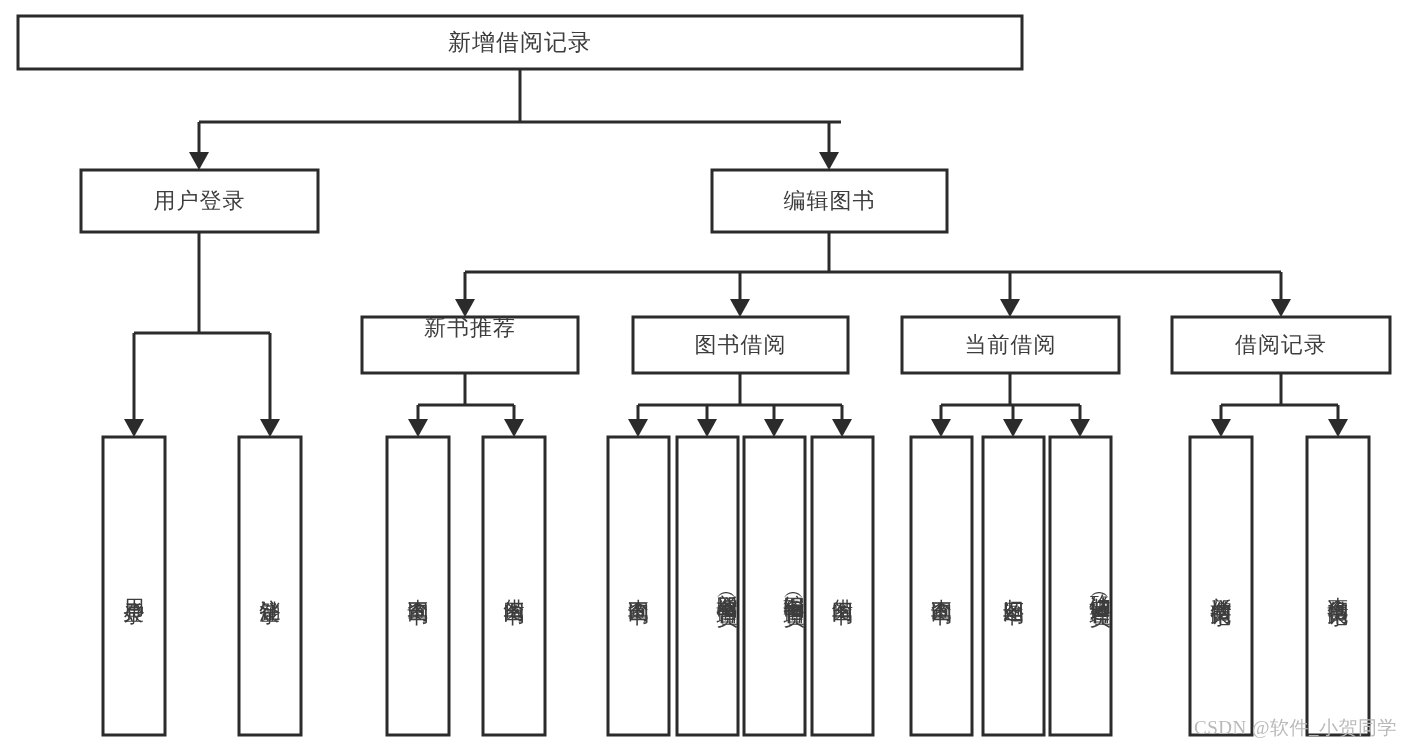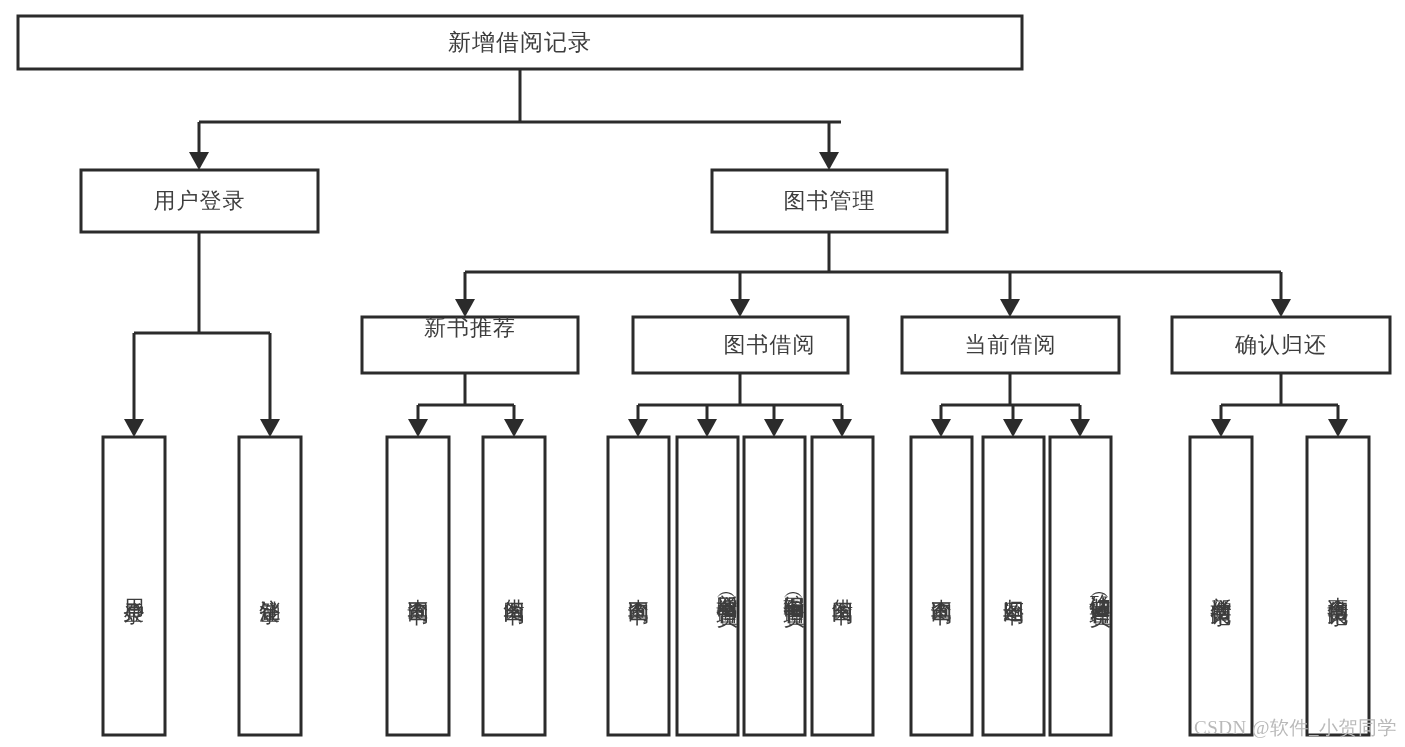--- a/index.html
+++ b/index.html
@@ -180,26 +180,26 @@
       <path class="connector" d="M 1221 405 L 1221 419"></path>
       <path class="connector" d="M 1338 405 L 1338 419"></path>
       <polygon class="arrow-head" points="1211,419 1231,419 1221,437"></polygon>
       <polygon class="arrow-head" points="1328,419 1348,419 1338,437"></polygon>
     </g>
   </svg>
 
   <div class="node-label horizontal" style="left:18px;  top:16px;  width:1004px; height:53px; font-size:23px;">新增借阅记录</div>
 
   <div class="node-label horizontal" style="left:81px;  top:170px; width:237px; height:62px;">用户登录</div>
-  <div class="node-label horizontal" style="left:712px; top:170px; width:235px; height:62px;">图书管理</div>
+  <div class="node-label horizontal" style="left:712px; top:170px; width:235px; height:62px;">编辑图书</div>
 
   <div class="node-label horizontal" style="left:362px;  top:300px; width:216px; height:56px;">新书推荐</div>
-  <div class="node-label horizontal" style="left:633px;  top:317px; width:215px; height:56px;padding-left:29px;">图书借阅</div>
+  <div class="node-label horizontal" style="left:633px;  top:317px; width:215px; height:56px;">图书借阅</div>
   <div class="node-label horizontal" style="left:902px;  top:317px; width:217px; height:56px;text-align:center;">当前借阅</div>
-  <div class="node-label horizontal" style="left:1172px; top:317px; width:218px; height:56px;">确认归还</div>
+  <div class="node-label horizontal" style="left:1172px; top:317px; width:218px; height:56px;">借阅记录</div>
 
   <div class="node-label vertical" style="left:103px; top:437px; width:62px; height:298px;">用户登录</div>
   <div class="node-label vertical" style="left:239px; top:437px; width:62px; height:298px;">注销登录</div>
 
   <div class="node-label vertical" style="left:387px; top:437px; width:62px; height:298px;">查询图书</div>
   <div class="node-label vertical" style="left:483px; top:437px; width:62px; height:298px;">借阅图书</div>
 
   <div class="node-label vertical" style="left:608px; top:437px; width:61px; height:298px;">查询图书</div>
   <div class="node-label vertical" style="left:677px; top:440px; width:61px; height:292px; align-items:flex-start;">新增图书（管理员）</div>
   <div class="node-label vertical" style="left:744px; top:440px; width:61px; height:292px; align-items:flex-start;">编辑图书（管理员）</div>

